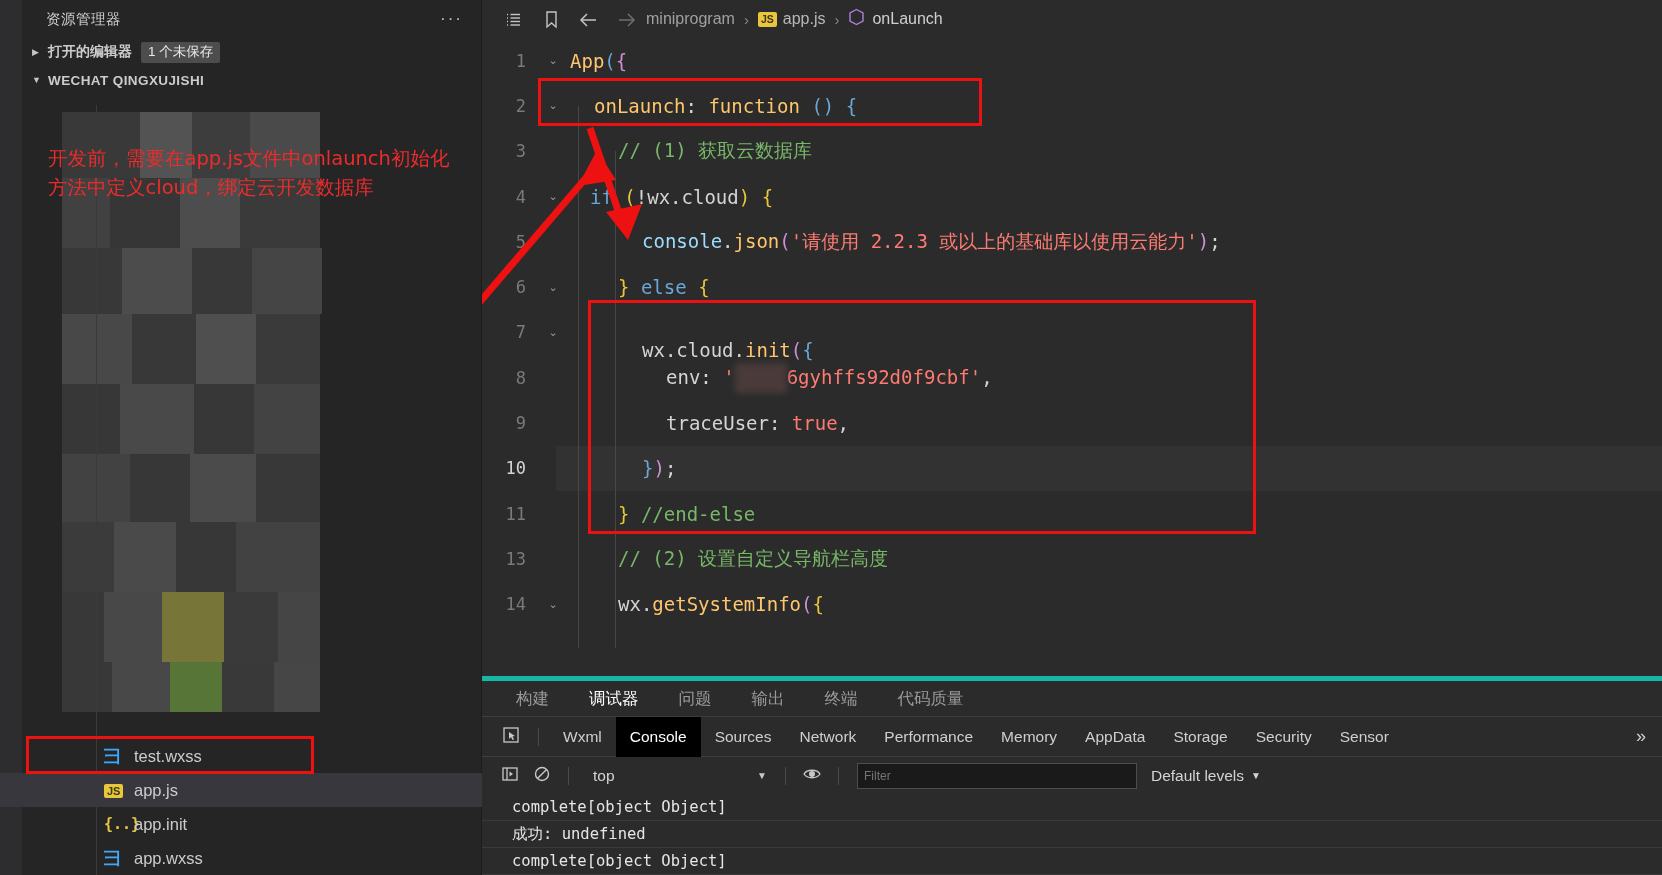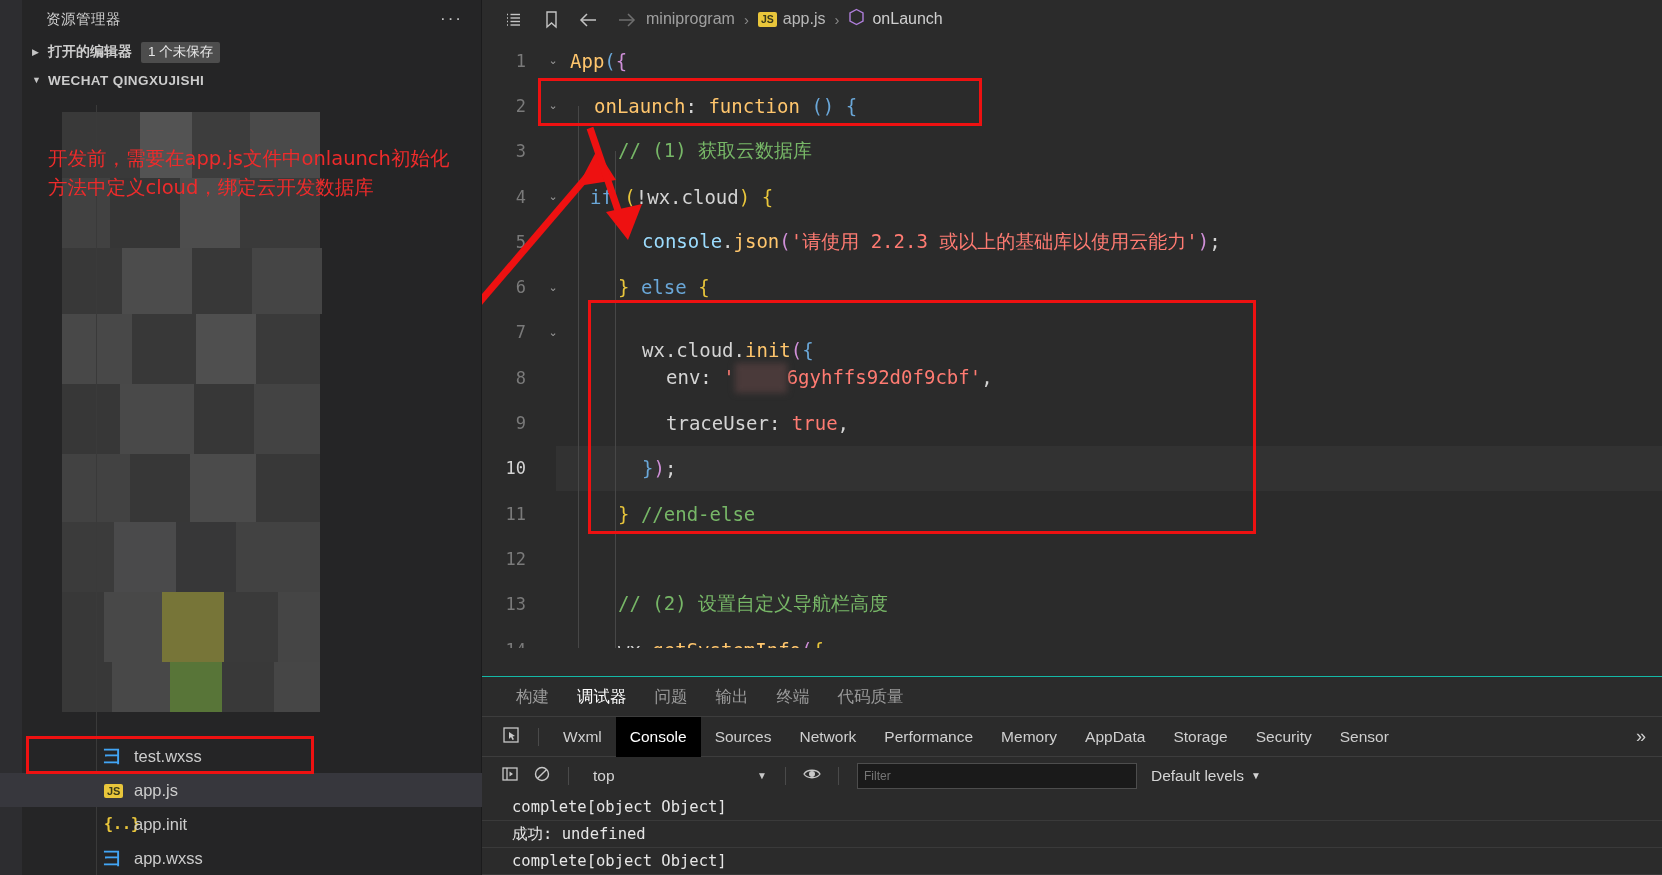--- a/index.html
+++ b/index.html
@@ -105,22 +105,22 @@
   .t-white{ color:#d4d4d4; }
   .t-num  { color:#ff7b72; }
 
   
   .redbox { position:absolute; border:3px solid #ee1111; pointer-events:none; }
   .arrow-svg { position:absolute; left:0; top:0; pointer-events:none; }
 
   
   .bottom { position:absolute; left:0; bottom:0; width:100%; background:#2b2b2b; }
   .panel-tabs {
-    height:40px; display:flex; align-items:center; gap:0px;
-    padding-left:20px; border-top:1px solid #14b8a6;
+    height:40px; display:flex; align-items:center; gap:12px;
+    padding-left:20px; border-top:5px solid #14b8a6;
   }
   .ptab { padding:0 14px; color:#9a9a9a; font-size:16.5px; cursor:default; }
   .ptab.active { color:#ffffff; }
   .dt-tabs {
     height:40px; display:flex; align-items:center;
     background:#2b2b2b; border-top:1px solid #3d3d3d; padding-left:12px;
   }
   .dt-cursor { width:34px; text-align:center; color:#c8c8c8; }
   .dt-divider { width:1px; height:18px; background:#4a4a4a; margin:0 10px; }
   .dtab { padding:0 14px; height:40px; line-height:40px; color:#cfcfcf; font-size:15.5px; }
@@ -349,25 +349,20 @@
             <span class="ln cur">10</span>
             <span class="fold"></span>
             <span class="code-text" style="margin-left: 72px;"><span class="t-par">}</span><span class="t-par2">)</span><span class="t-white">;</span></span>
           </div>
           <div class="code-line">
             <span class="ln">11</span>
             <span class="fold"></span>
             <span class="code-text" style="margin-left: 48px;"><span class="t-par3">}</span><span class="t-white"> </span><span class="t-com">//end-else</span></span>
           </div>
           <div class="code-line">
-            <span class="ln">12</span>
-            <span class="fold"></span>
-            <span class="code-text" style="margin-left: 0px;"></span>
-          </div>
-          <div class="code-line">
             <span class="ln">13</span>
             <span class="fold"></span>
             <span class="code-text" style="margin-left: 48px;"><span class="t-com">// (2) 设置自定义导航栏高度</span></span>
           </div>
           <div class="code-line">
             <span class="ln">14</span>
             <span class="fold">⌄</span>
             <span class="code-text" style="margin-left: 48px;"><span class="t-white">wx</span><span class="t-white">.</span><span class="t-fn">getSystemInfo</span><span class="t-par2">(</span><span class="t-par3">{</span></span>
           </div>
         </div>

